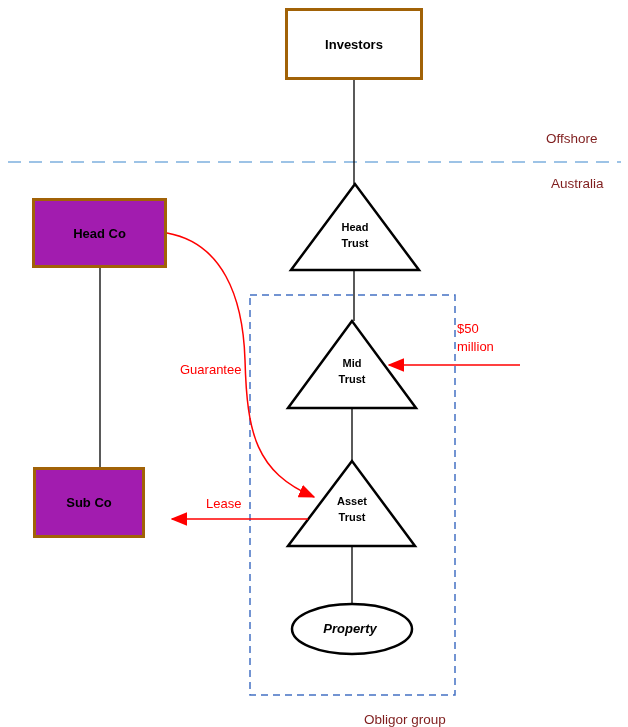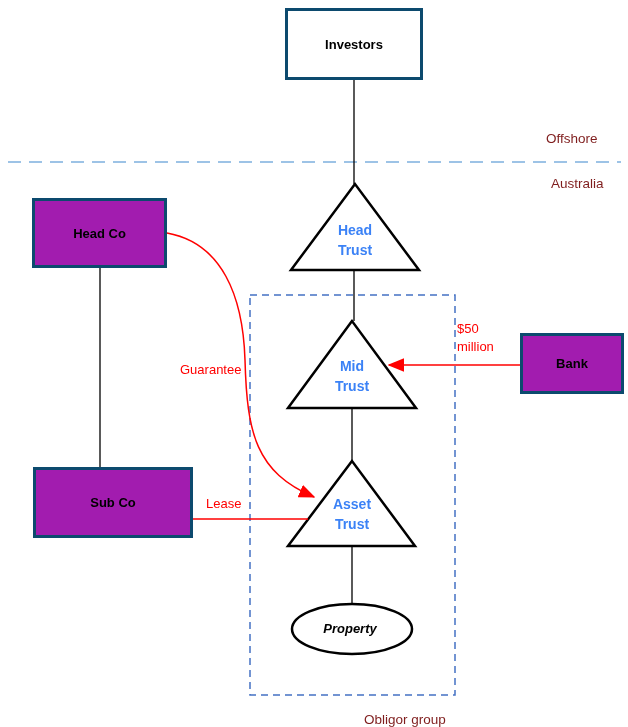--- a/index.html
+++ b/index.html
@@ -2,29 +2,29 @@
 <html><head>
 <meta charset="utf-8">
 <style>
   html,body { margin:0; padding:0; background:#fff; }
   .canvas {
     position:relative; width:628px; height:727px; background:#ffffff;
     font-family:"Liberation Sans", sans-serif; overflow:hidden;
   }
   .lines-layer { position:absolute; left:0; top:0; width:628px; height:727px; }
   .box {
-    position:absolute; border:3px solid #0c4a6e; box-sizing:border-box;
+    position:absolute; border:3px solid #a16207; box-sizing:border-box;
     display:flex; align-items:center; justify-content:center;
     font-weight:bold; font-size:13px; color:#000; text-align:center;
   }
   .box.gray  { background:#a21caf; }
   .box.white { background:#ffffff; }
   .tri-label {
-    position:absolute; text-align:center; font-weight:bold; font-size:14px;
-    line-height:1.45; color:#3b82f6;
+    position:absolute; text-align:center; font-weight:bold; font-size:11px;
+    line-height:1.45; color:#000000;
   }
   .region-label {
     position:absolute; color:#7f1d1d; font-size:13.5px; white-space:nowrap;
   }
   .red-label {
     position:absolute; color:#ff0000; font-size:13px; white-space:nowrap;
     line-height:1.35;
   }
   .property-label {
     position:absolute; font-weight:bold; font-style:italic; font-size:13px;
@@ -65,27 +65,24 @@
   </svg>
 
   <div class="box white" style="left:285px; top:8px; width:138px; height:72px;">
     <span>Investors</span>
   </div>
 
   <div class="box gray" style="left:32px; top:198px; width:135px; height:70px;">
     <span>Head Co</span>
   </div>
 
-  <div class="box gray" style="left:33px; top:467px; width:160px; height:71px;">
+  <div class="box gray" style="left:33px; top:467px; width:112px; height:71px;">
     <span>Sub Co</span>
   </div>
 
-  <div class="box gray" style="left:520px; top:333px; width:104px; height:61px;">
-    <span>Bank</span>
-  </div>
 
   <div class="tri-label" style="left:305px; top:220px; width:100px;">
     <div>Head</div>
     <div>Trust</div>
   </div>
 
   <div class="tri-label" style="left:302px; top:356px; width:100px;">
     <div>Mid</div>
     <div>Trust</div>
   </div>

